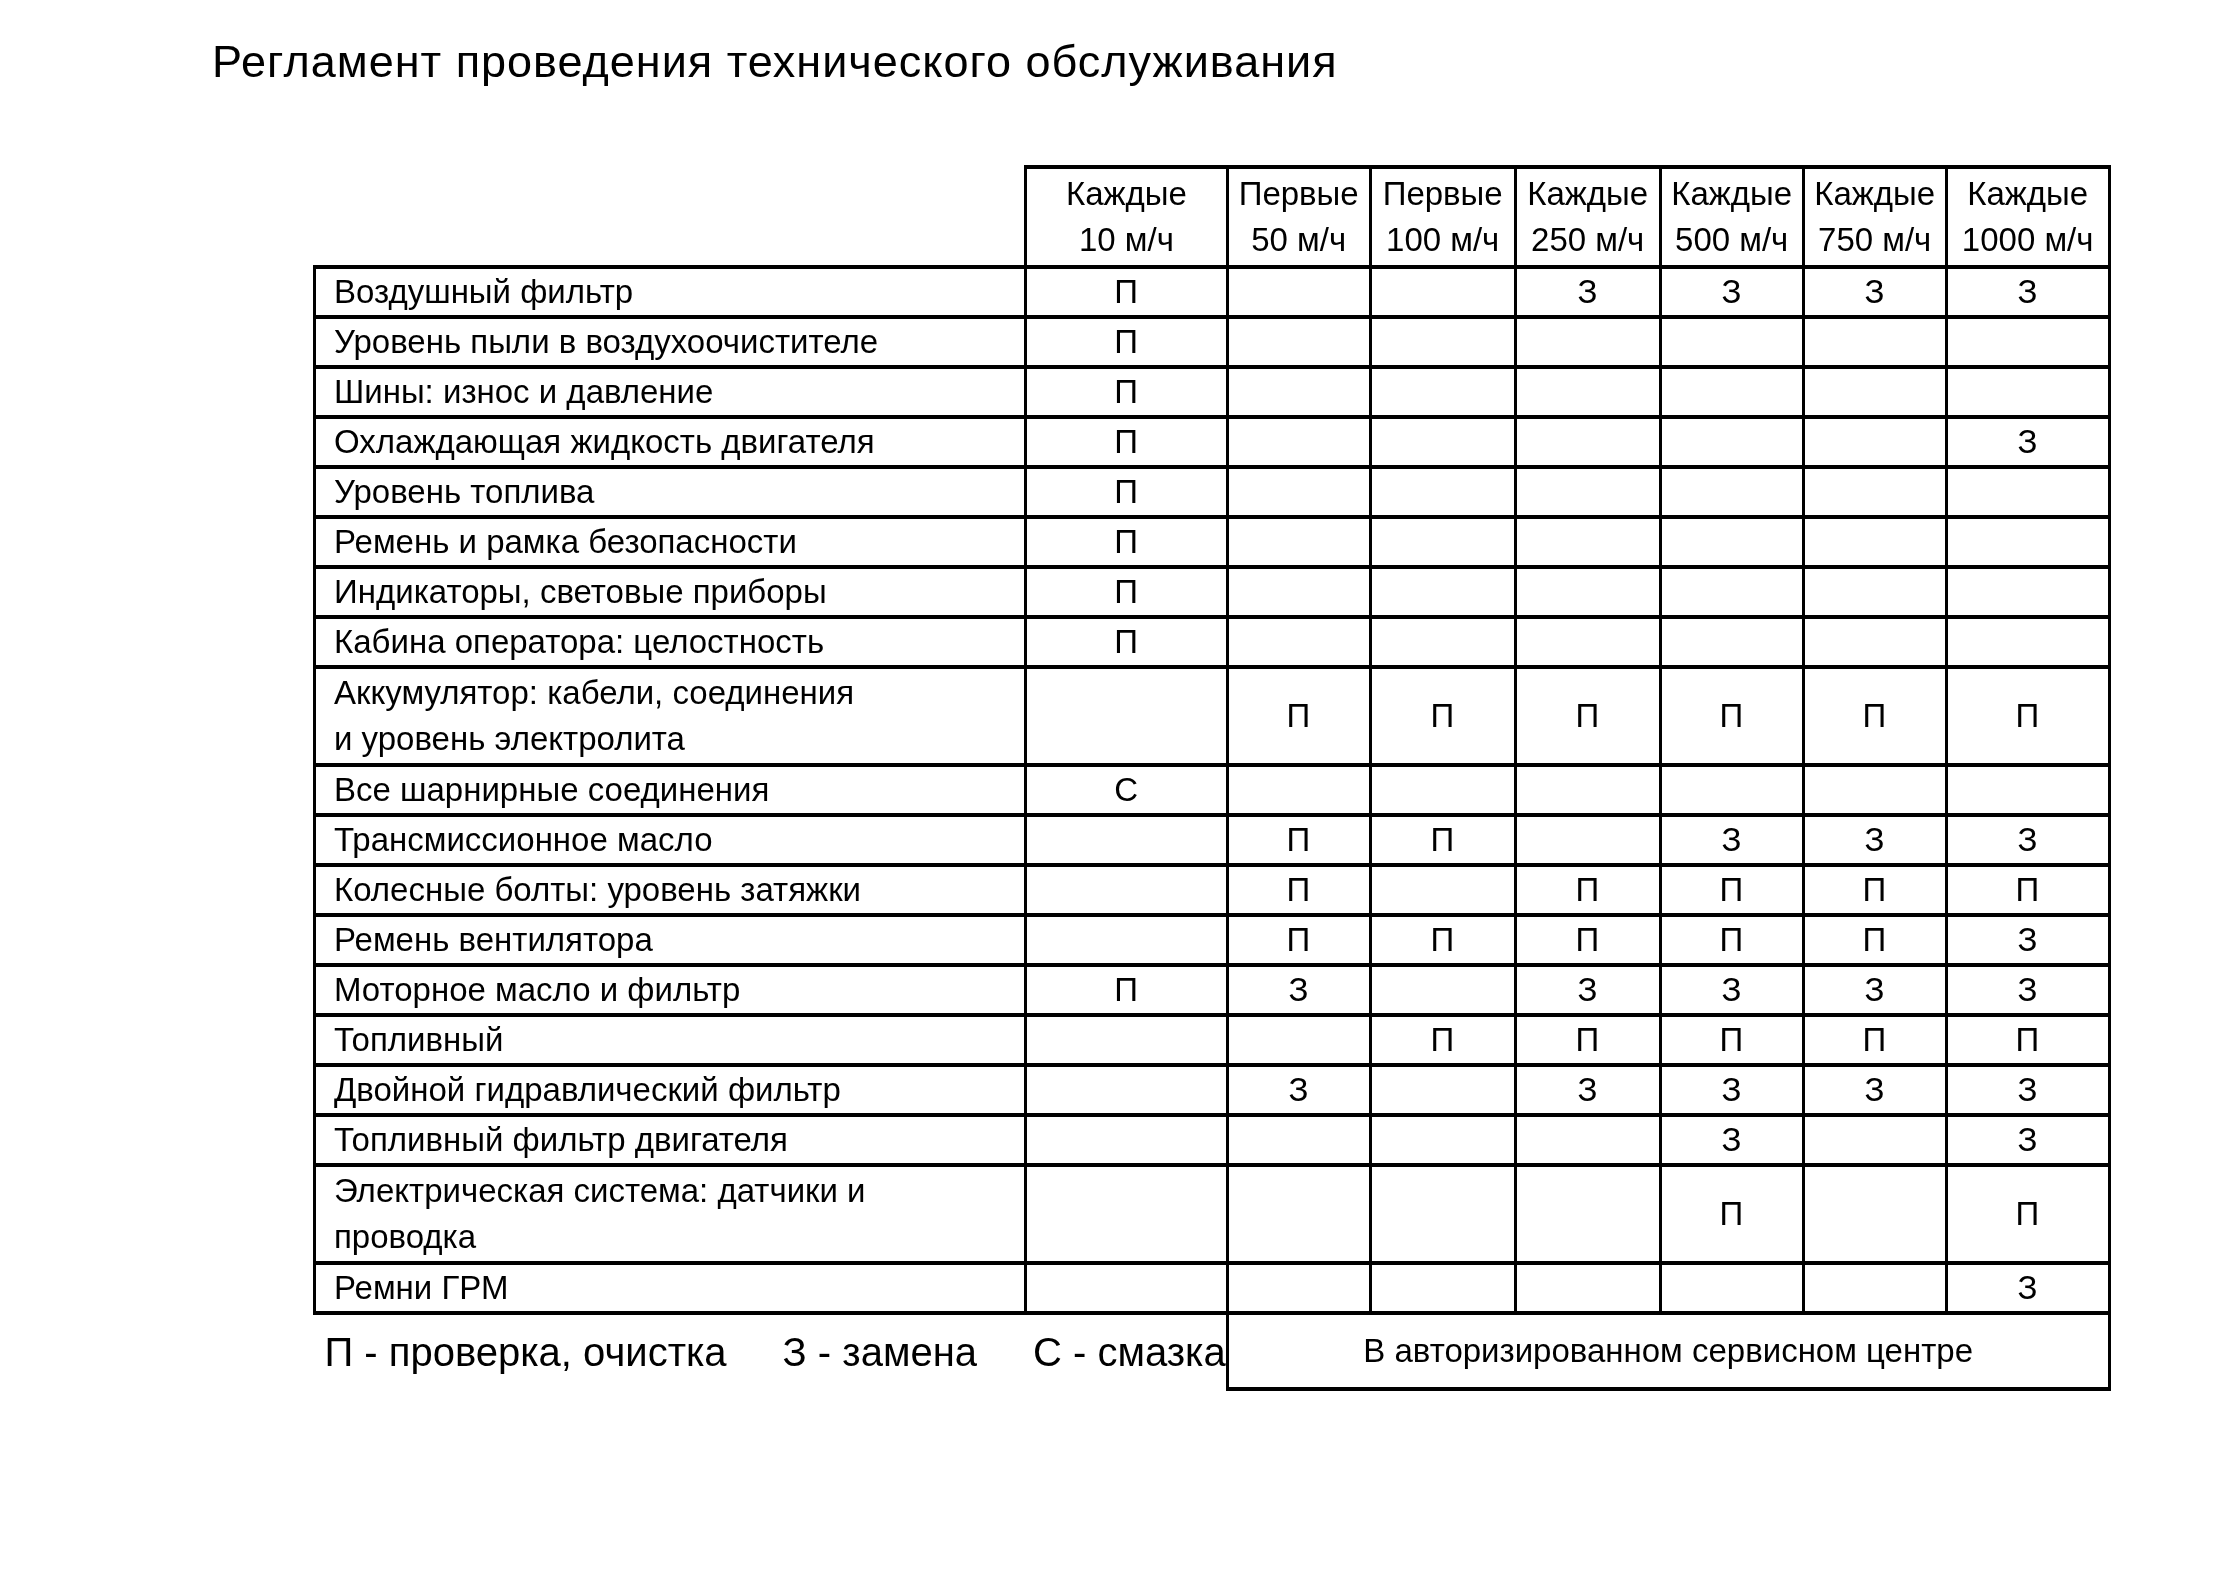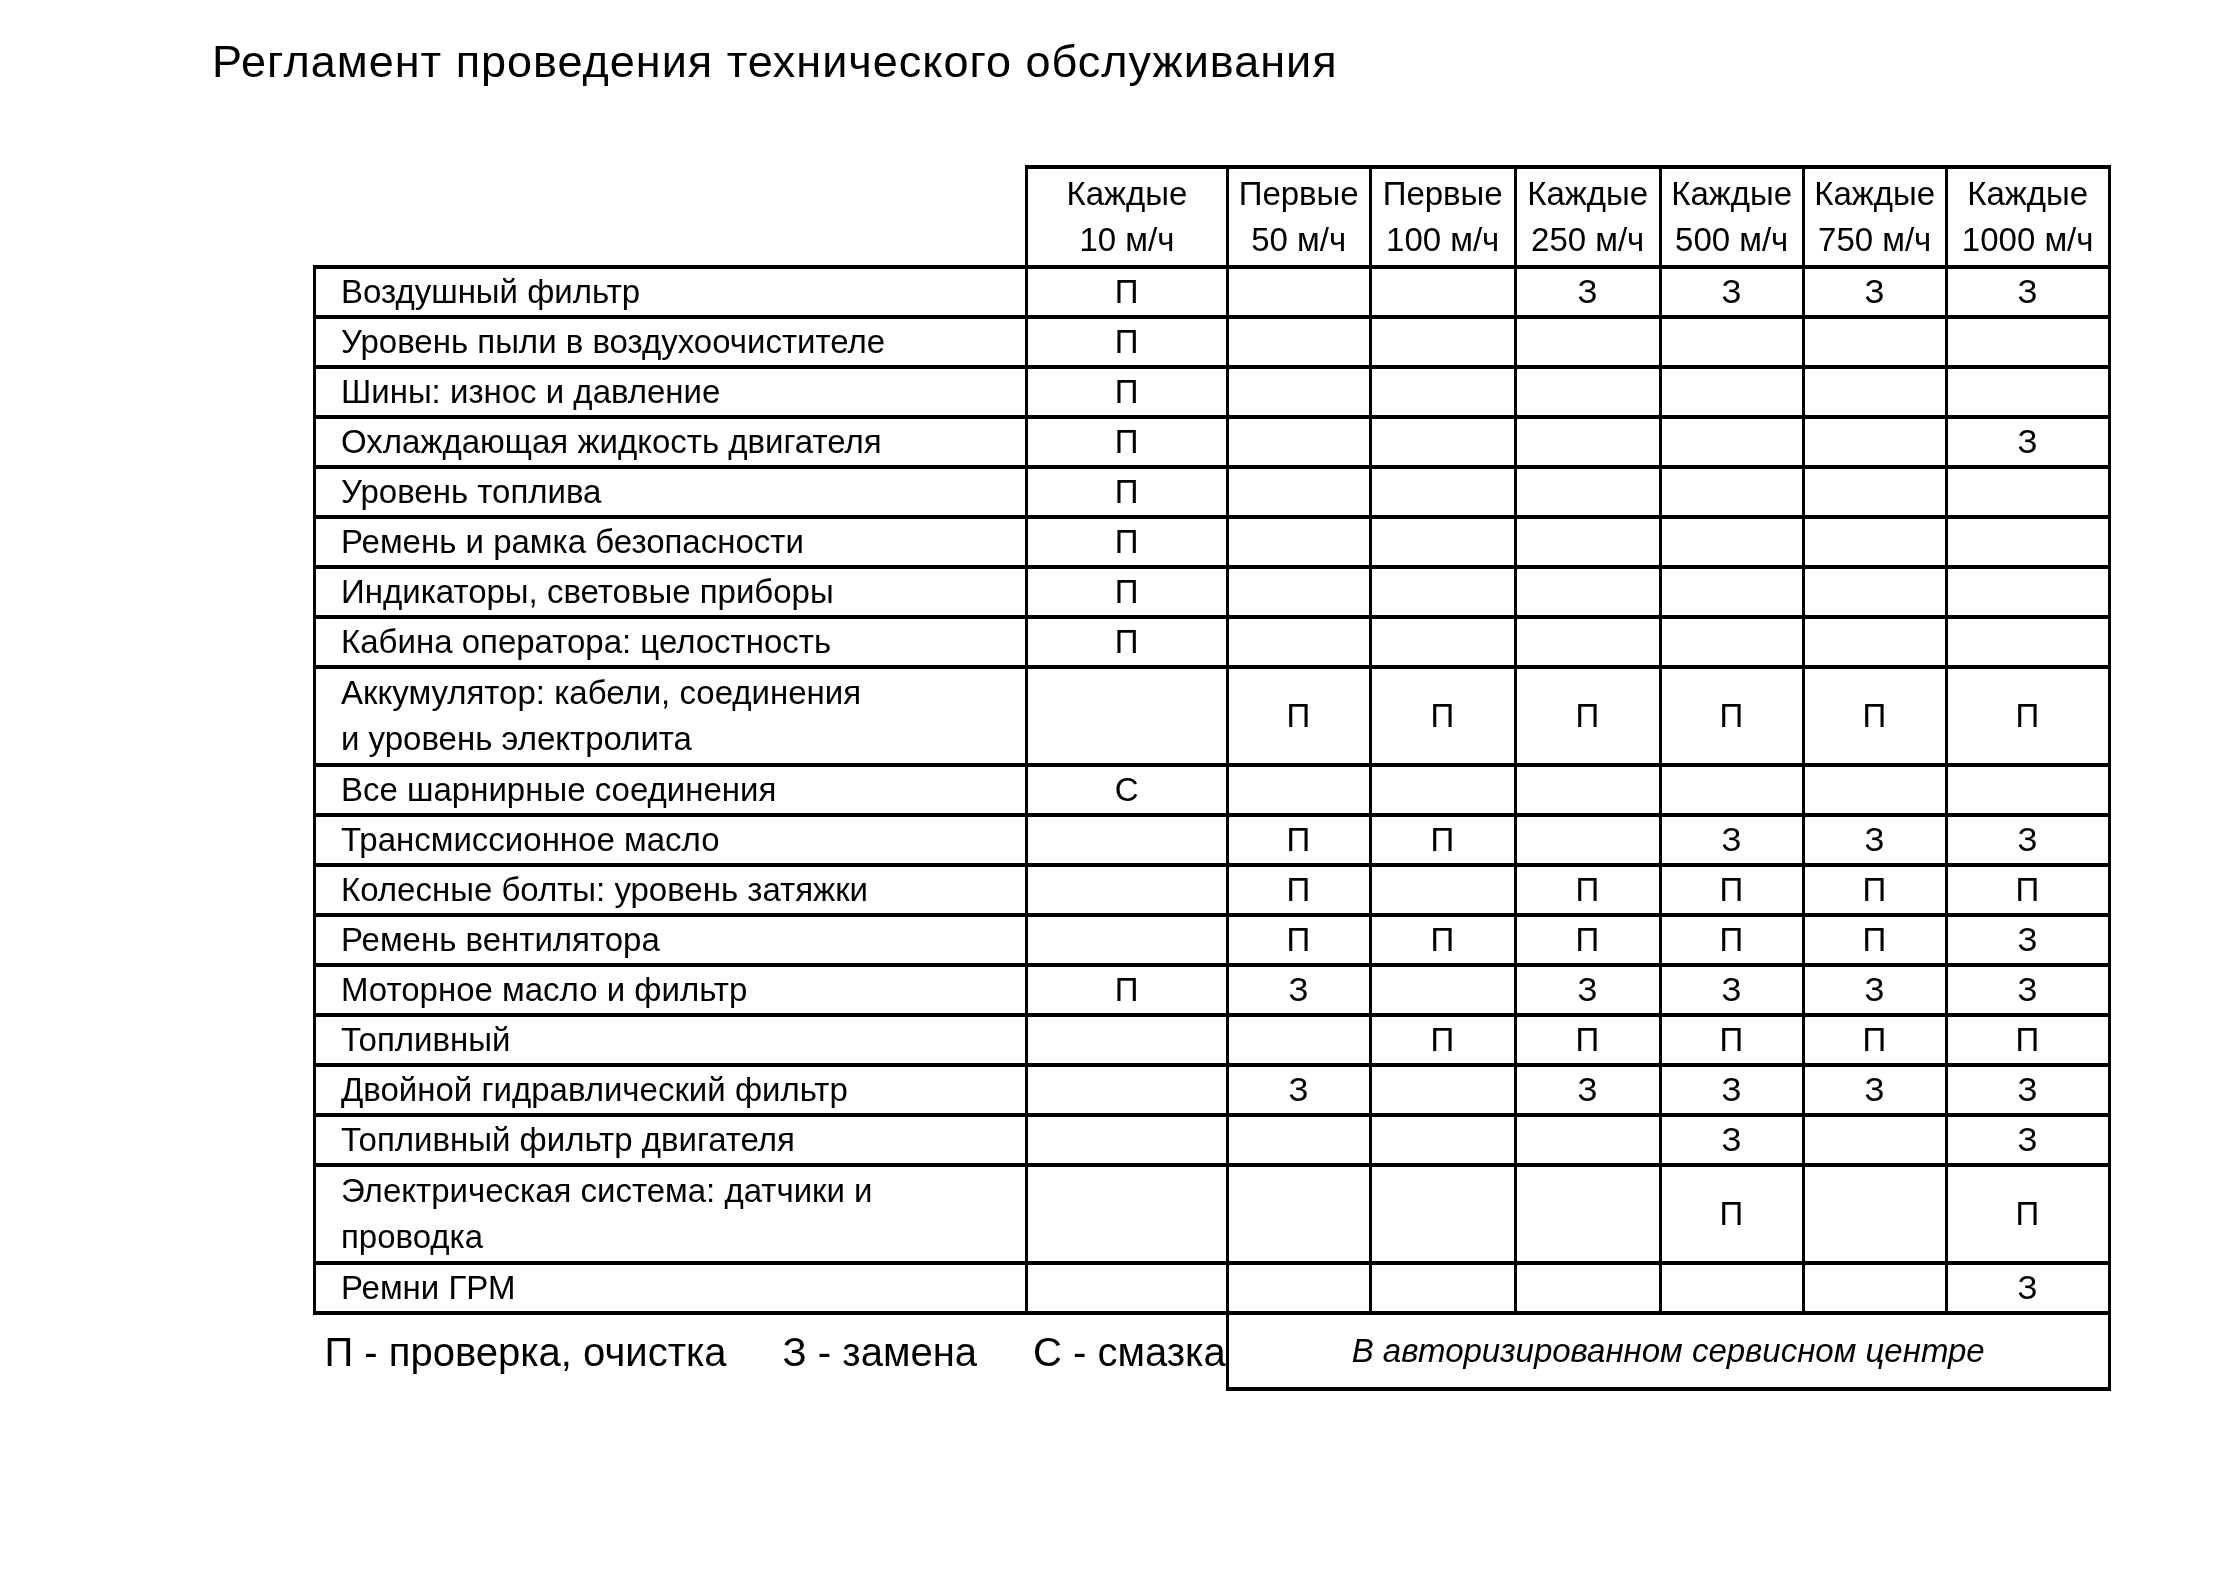--- a/index.html
+++ b/index.html
@@ -54,36 +54,36 @@
   th.c2 { width: 142px; }
   th.c3 { width: 142px; }
   th.c4 { width: 140px; }
   th.c5 { width: 140px; }
   th.c6 { width: 160px; }
 
   th .hdr-line { line-height: 46px; }
 
   td.label-cell {
     text-align: left;
-    padding-left: 25px;
+    padding-left: 18px;
     white-space: pre;
     line-height: 46px;
   }
   td.value-cell { letter-spacing: 0.5px; }
 
   td.legend-cell {
     border: none;
     text-align: left;
     font-size: 40px;
     padding-left: 10px;
     white-space: nowrap;
   }
   td.legend-cell span { margin-right: 56px; }
   td.legend-cell span:last-child { margin-right: 0; }
-  td.service-cell { font-size: 33px; font-style: italic; }
+  td.service-cell { font-size: 33px; }
 </style>
 </head>
 <body>
 
 <div class="title">Регламент проведения технического обслуживания</div>
 
 <table class="schedule">
   <thead>
       <tr class="header-row">
         <th class="corner"></th>

